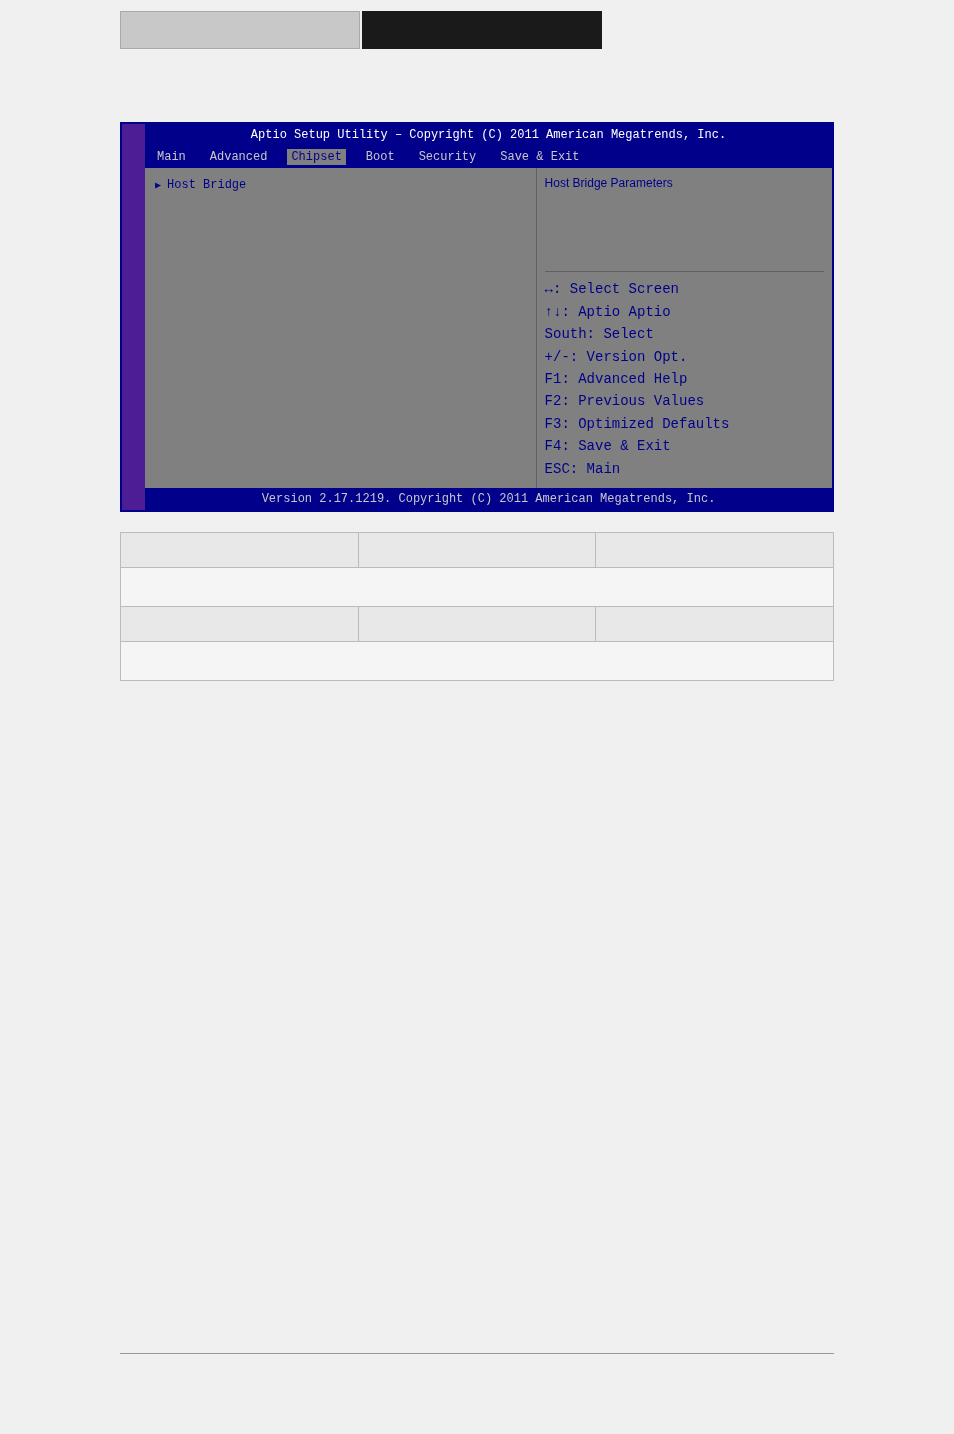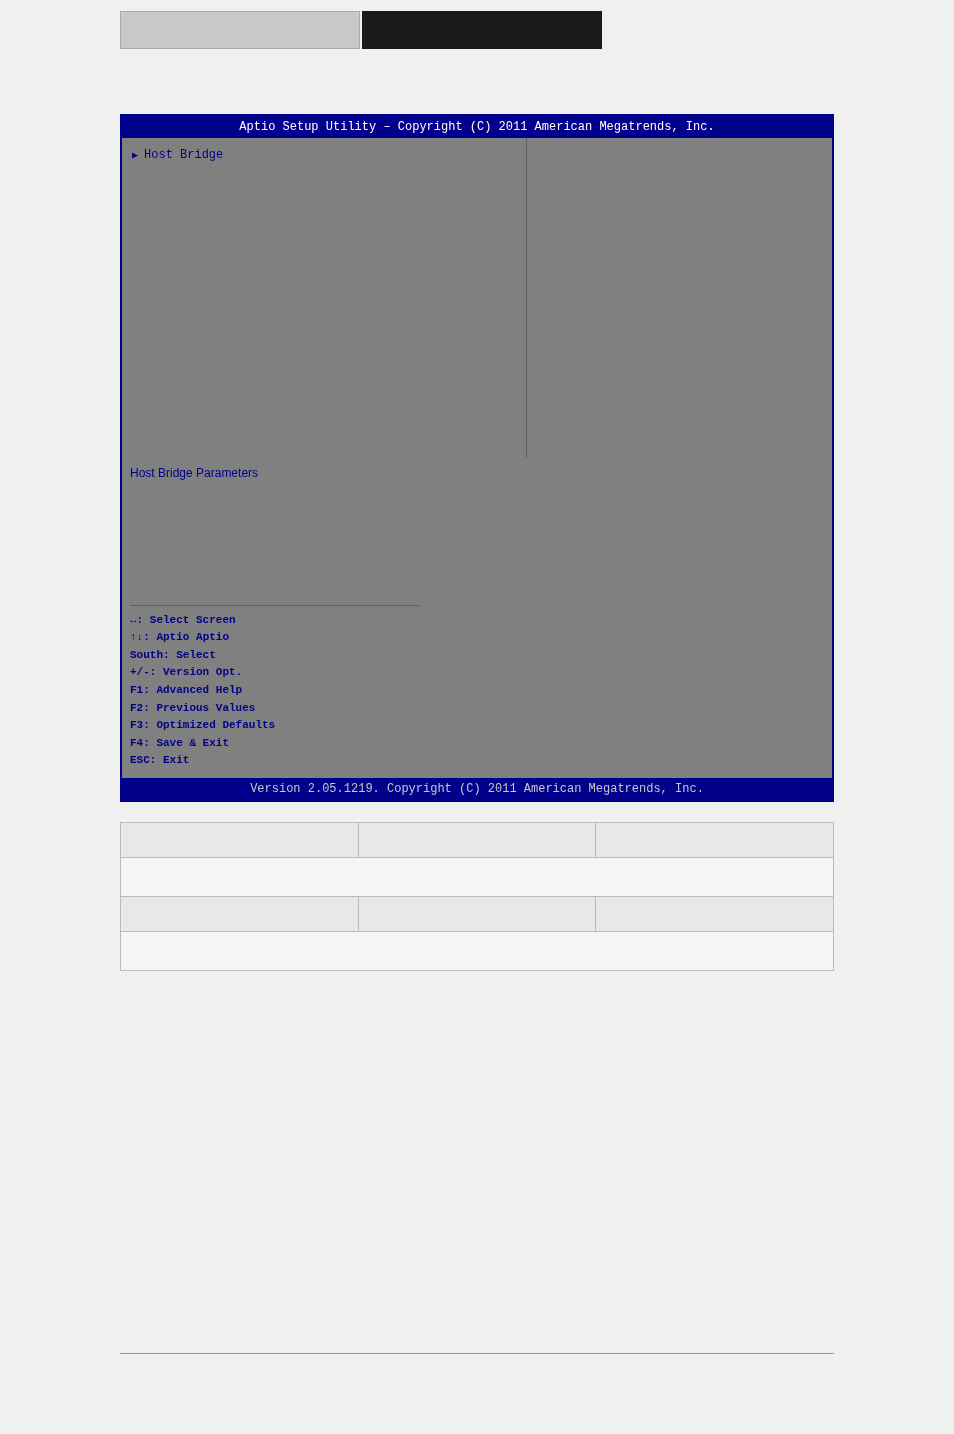--- a/index.html
+++ b/index.html
@@ -39,25 +39,26 @@
 
     .header-right {
       width: 240px;
       height: 38px;
       background: #1a1a1a;
       margin-left: 2px;
     }
 
     
     .bios-container {
-      margin: 24px 120px 20px 120px;
+      margin: 32px 120px 20px 120px;
       border: 2px solid #00008b;
       background: #4c1d95;
       font-family: 'Courier New', Courier, monospace;
       font-size: 12px;
+      padding-left: 23px;
     }
 
     
     .bios-title {
       background: #00008b;
       color: #ffffff;
       text-align: center;
       padding: 4px 8px;
       font-size: 12px;
       font-family: 'Courier New', Courier, monospace;
@@ -83,21 +84,20 @@
     .bios-nav-item.active {
       background: #808080;
       color: #00008b;
     }
 
     
     .bios-content {
       display: flex;
       width: 100%;
       background: #808080;
-      flex-direction: column;
     }
 
     
     .bios-left-panel {
       width: 57%;
       padding: 8px 4px;
       background: #808080;
       min-height: 320px;
       border-right: 1px solid #606060;
     }
@@ -132,24 +132,23 @@
       flex: 1;
     }
 
     .bios-help-divider {
       border-top: 1px solid #606060;
       margin: 6px 0;
     }
 
     .bios-key-help {
       color: #00008b;
-      font-size: 11px;
+      font-size: 14px;
       font-family: 'Courier New', Courier, monospace;
       line-height: 1.6;
-      font-weight: bold;
     }
 
     
     .bios-footer {
       background: #00008b;
       color: #c8c8c8;
       text-align: center;
       padding: 4px 8px;
       font-size: 12px;
       font-family: 'Courier New', Courier, monospace;
@@ -198,46 +197,54 @@
     <div class="header-left"></div>
     <div class="header-right"></div>
   </div>
 
   <div class="spacer"></div>
 
   <div class="bios-container">
 
     <div class="bios-title">Aptio Setup Utility – Copyright (C) 2011 American Megatrends, Inc.</div>
 
+    <div class="bios-nav">
+      <span class="bios-nav-item">Main</span>
+      <span class="bios-nav-item">Advanced</span>
+      <span class="bios-nav-item active">Chipset</span>
+      <span class="bios-nav-item">Boot</span>
+      <span class="bios-nav-item">Security</span>
+      <span class="bios-nav-item">Save &amp; Exit</span>
+    </div>
 
     <div class="bios-content">
 
       <div class="bios-left-panel">
         <div class="bios-menu-item">Host Bridge</div>
       </div>
 
       <div class="bios-right-panel">
         <div class="bios-help-text">Host Bridge Parameters</div>
         <div class="bios-help-divider"></div>
         <div class="bios-key-help">
           <div>↔: Select Screen</div>
           <div>↑↓: <span>Aptio</span> <span>Aptio</span></div>
           <div>South: Select</div>
           <div>+/-: Version Opt.</div>
           <div>F1: Advanced Help</div>
           <div>F2: Previous Values</div>
           <div>F3: Optimized Defaults</div>
           <div>F4: Save &amp; Exit</div>
-          <div>ESC: Exit</div>
+          <div>ESC: Main</div>
         </div>
       </div>
 
     </div>
 
-    <div class="bios-footer">Version 2.05.1219. Copyright (C) 2011 American Megatrends, Inc.</div>
+    <div class="bios-footer">Version 2.17.1219. Copyright (C) 2011 American Megatrends, Inc.</div>
 
   </div>
 
   <table class="info-table">
     <tbody>
       <tr>
         <td>&nbsp;</td>
         <td>&nbsp;</td>
         <td>&nbsp;</td>
       </tr>

